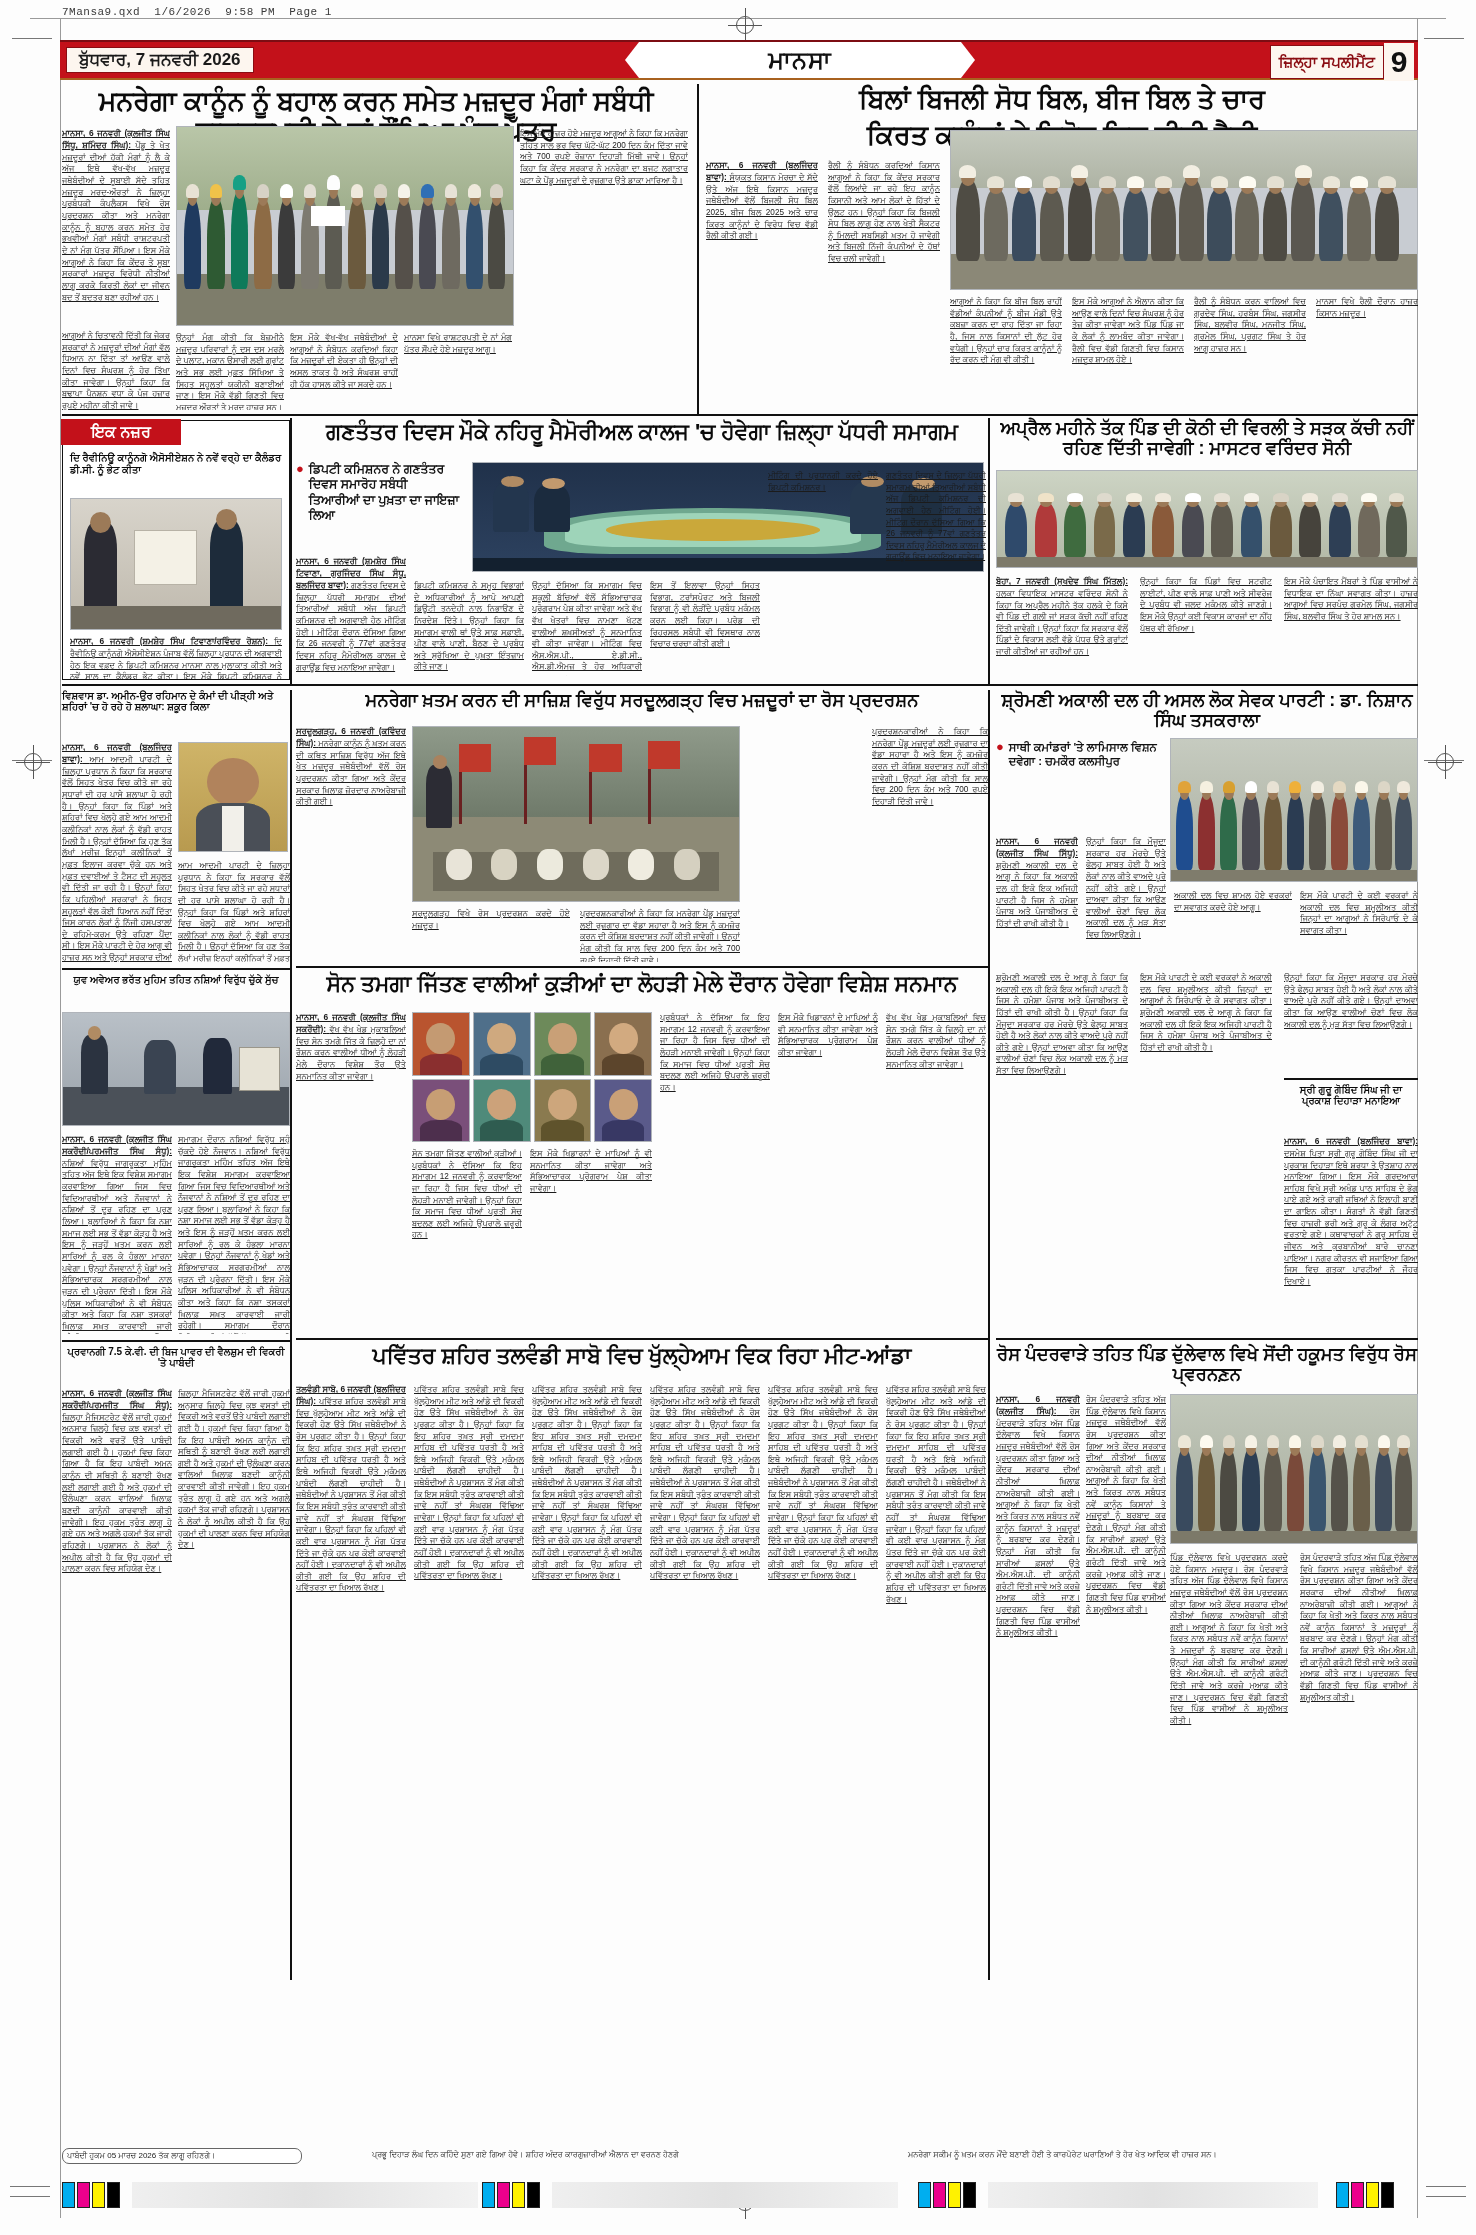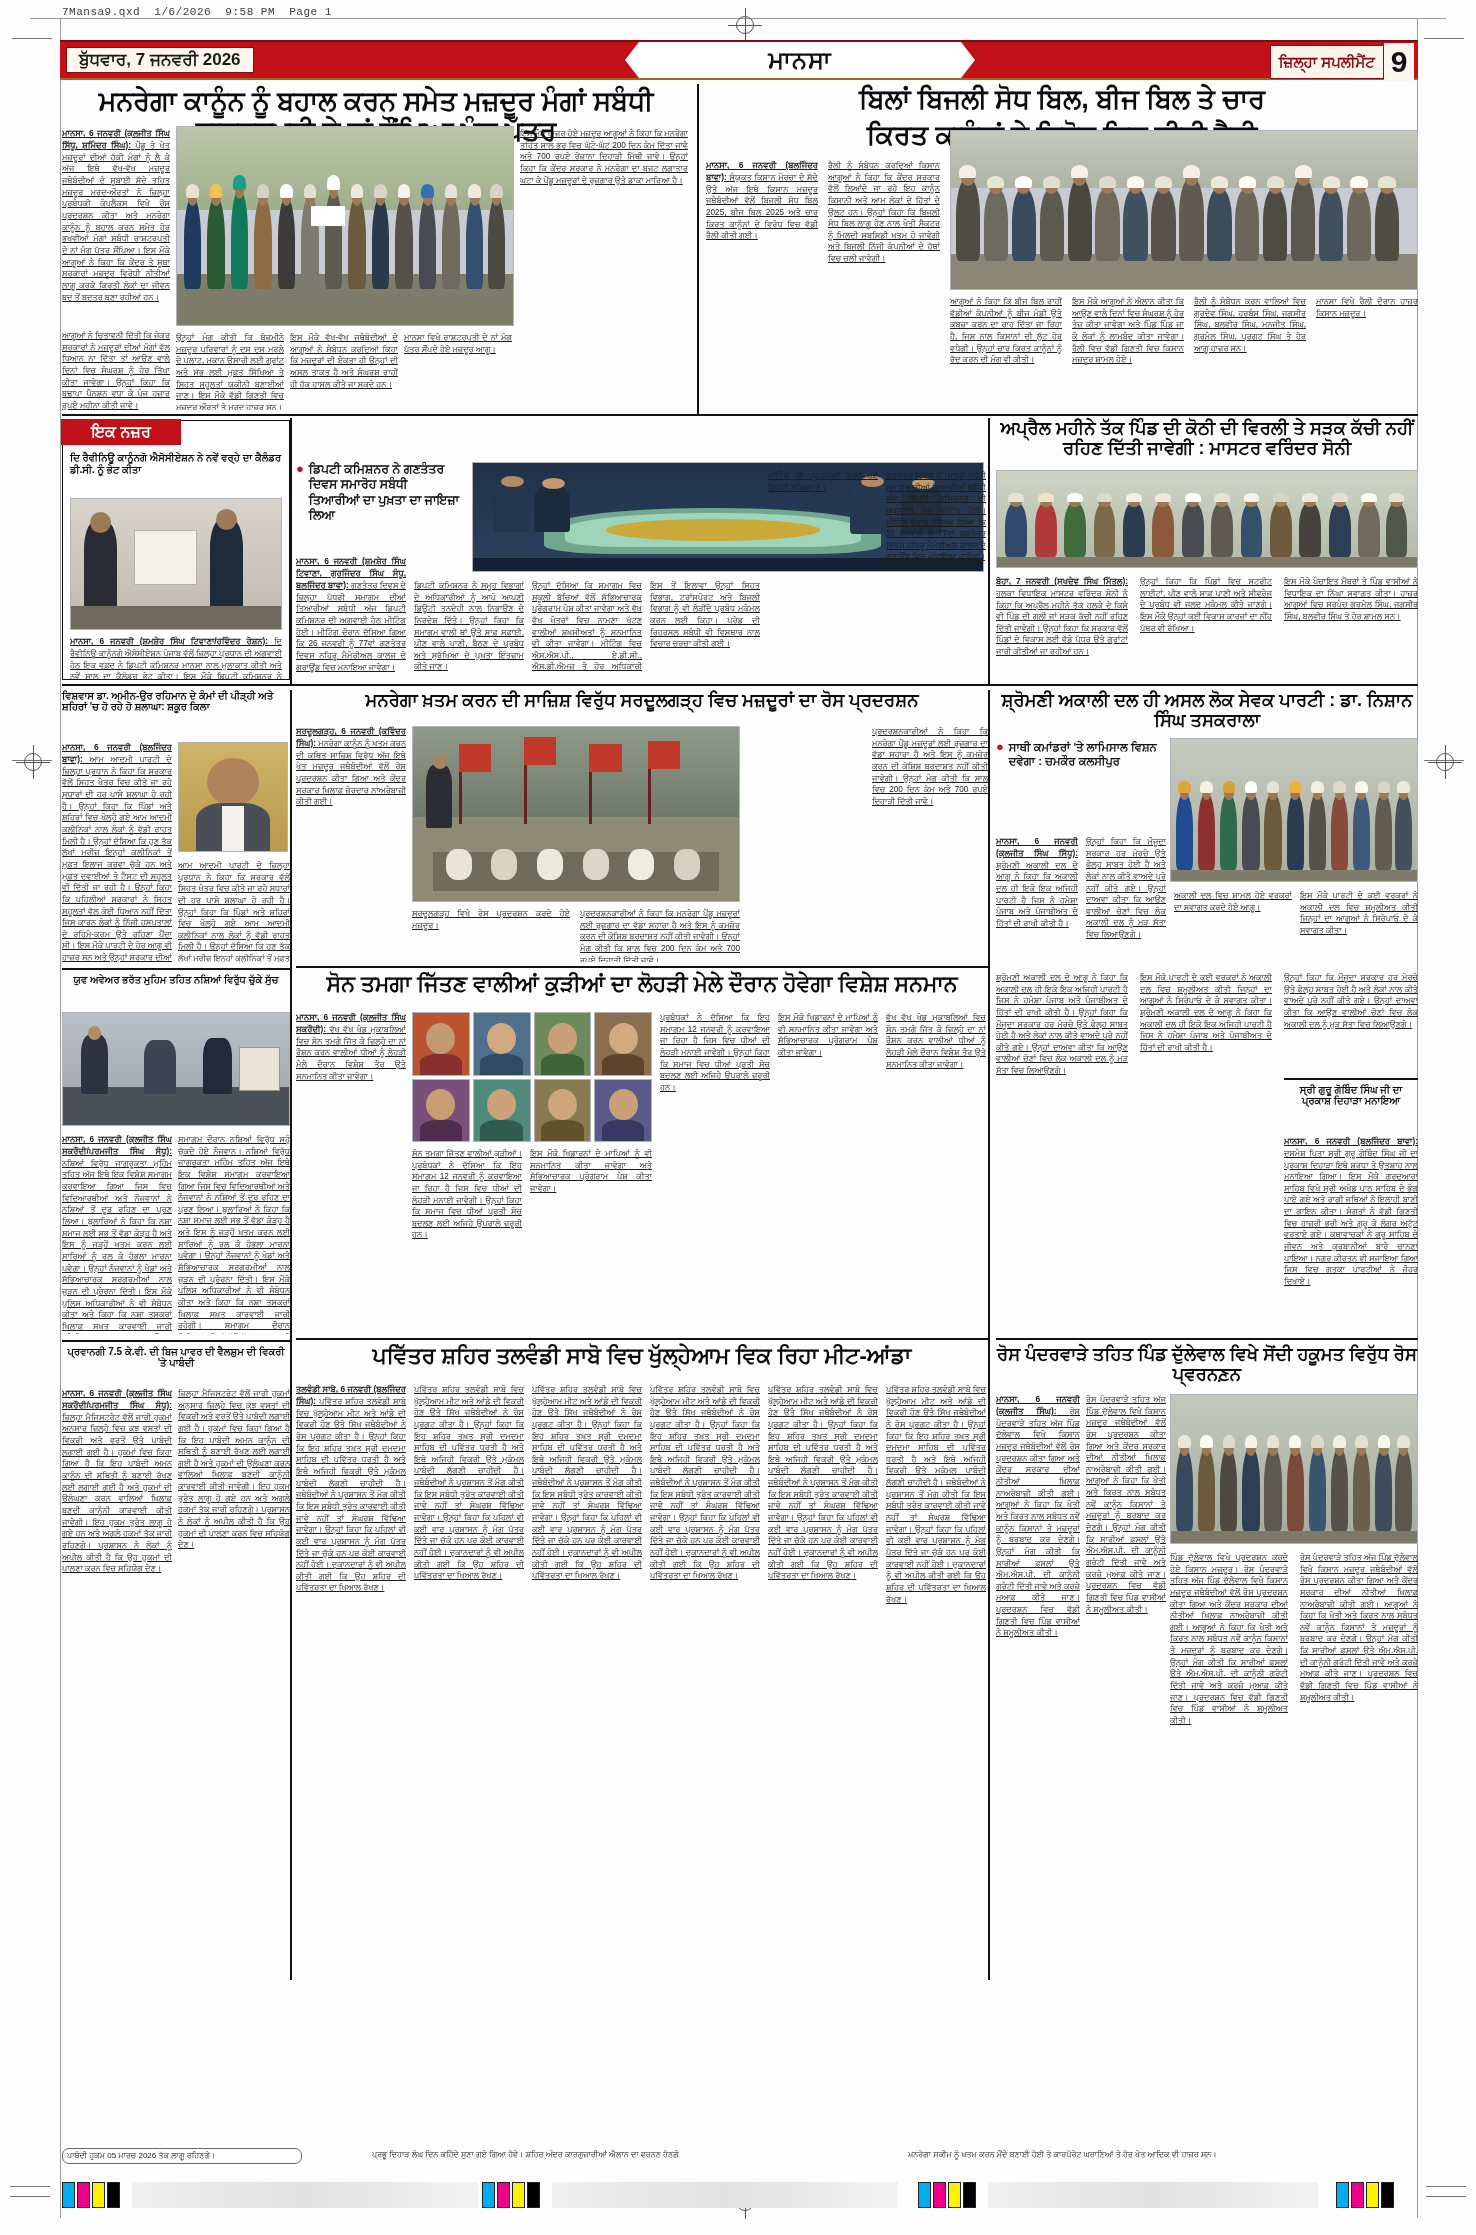--- a/index.html
+++ b/index.html
@@ -374,20 +374,23 @@
     <div style="position:absolute; left:66%; top:16%; width:16%; height:72%; background:#1d2b3a; border-radius:30% 30% 6% 6%;"></div>
     <div style="position:absolute; left:69%; top:8%; width:10%; height:16%; background:#9c7a58; border-radius:50%;"></div>
     <div style="position:absolute; left:0; bottom:0; width:100%; height:18%; background:#6f6a5e;"></div>
   </div>
 
   <div class="col-text" style="position:absolute; left:70px; top:636px; width:212px; height:44px;">
     <span class="dateline">ਮਾਨਸਾ, 6 ਜਨਵਰੀ (ਸ਼ਮਸ਼ੇਰ ਸਿੰਘ ਟਿਵਾਣਾ/ਰਵਿੰਦਰ ਰੋਸ਼ਨ):</span>
     <span>ਦਿ ਰੈਵੀਨਿਊ ਕਾਨੂੰਨਗੋ ਐਸੋਸੀਏਸ਼ਨ ਪੰਜਾਬ ਵੱਲੋਂ ਜ਼ਿਲ੍ਹਾ ਪ੍ਰਧਾਨ ਦੀ ਅਗਵਾਈ ਹੇਠ ਇਕ ਵਫ਼ਦ ਨੇ ਡਿਪਟੀ ਕਮਿਸ਼ਨਰ ਮਾਨਸਾ ਨਾਲ ਮੁਲਾਕਾਤ ਕੀਤੀ ਅਤੇ ਨਵੇਂ ਸਾਲ ਦਾ ਕੈਲੰਡਰ ਭੇਟ ਕੀਤਾ। ਇਸ ਮੌਕੇ ਡਿਪਟੀ ਕਮਿਸ਼ਨਰ ਨੇ ਐਸੋਸੀਏਸ਼ਨ ਦੇ ਅਹੁਦੇਦਾਰਾਂ ਨੂੰ ਨਵੇਂ ਸਾਲ ਦੀਆਂ ਮੁਬਾਰਕਾਂ ਦਿੱਤੀਆਂ ਅਤੇ ਉਨ੍ਹਾਂ ਦੇ ਕੰਮਕਾਜ ਦੀ ਸ਼ਲਾਘਾ ਕੀਤੀ। ਐਸੋਸੀਏਸ਼ਨ ਦੇ ਅਹੁਦੇਦਾਰਾਂ ਨੇ ਕਿਹਾ ਕਿ ਉਹ ਪ੍ਰਸ਼ਾਸਨ ਨਾਲ ਮਿਲ ਕੇ ਲੋਕਾਂ ਦੀ ਸੇਵਾ ਕਰਦੇ ਰਹਿਣਗੇ। ਇਸ ਮੌਕੇ ਹਾਜ਼ਰ ਆਗੂਆਂ ਵਿਚ ਗੁਰਪ੍ਰੀਤ ਸਿੰਘ, ਜਸਵੀਰ ਸਿੰਘ, ਮਨਜੀਤ ਸਿੰਘ, ਬਲਵਿੰਦਰ ਸਿੰਘ ਤੇ ਹੋਰ ਅਹੁਦੇਦਾਰ ਸ਼ਾਮਲ ਸਨ।</span>
   </div>
 
+  <div style="position:absolute; left:296px; top:420px; width:692px;">
+    <div class="hl hl-lg">ਗਣਤੰਤਰ ਦਿਵਸ ਮੌਕੇ ਨਹਿਰੂ ਮੈਮੋਰੀਅਲ ਕਾਲਜ 'ਚ ਹੋਵੇਗਾ ਜ਼ਿਲ੍ਹਾ ਪੱਧਰੀ ਸਮਾਗਮ</div>
+  </div>
 
   <div style="position:absolute; left:296px; top:462px; width:164px;">
     <div class="bullet-item">
       <span class="bullet-dot">●</span>
       <span>ਡਿਪਟੀ ਕਮਿਸ਼ਨਰ ਨੇ ਗਣਤੰਤਰ ਦਿਵਸ ਸਮਾਰੋਹ ਸਬੰਧੀ ਤਿਆਰੀਆਂ ਦਾ ਪੁਖ਼ਤਾ ਦਾ ਜਾਇਜ਼ਾ ਲਿਆ</span>
     </div>
   </div>
 
   <div class="photo" style="left:472px; top:462px; width:512px; height:110px; position:absolute;">
     <div style="position:absolute;left:0;top:0;right:0;bottom:0;background:linear-gradient(#20314a,#2d4260);"></div>

